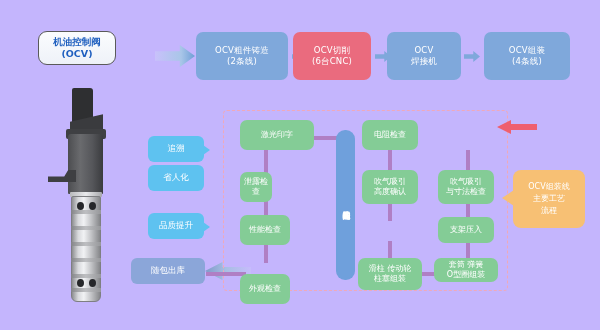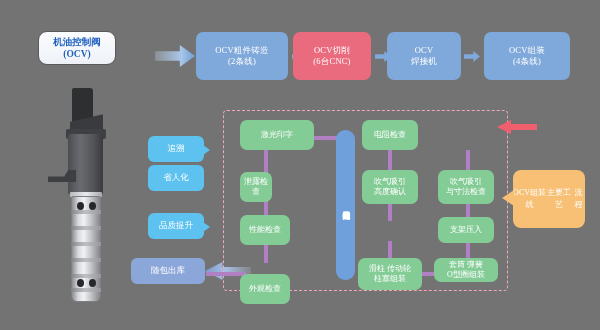--- a/index.html
+++ b/index.html
@@ -2,21 +2,21 @@
 <html><head>
 <meta charset="utf-8">
 <style>
   * { box-sizing: border-box; margin: 0; padding: 0; }
   html, body {
     width: 600px; height: 330px;
     background: #f7f7f7;
     font-family: "DejaVu Sans", "Liberation Sans", sans-serif;
     overflow: hidden;
   }
-  #stage { position: relative; width: 600px; height: 330px; background: #737373; font-family: Liberation Serif, serif; }
+  #stage { position: relative; width: 600px; height: 330px; background: #c4b5fd; }
 
   
   .title-pill {
     position: absolute; left: 38px; top: 31px; width: 78px; height: 34px;
     border: 1px solid #5a5a5a; border-radius: 9px;
     background: linear-gradient(180deg,#fbfcfe 0%,#eef2f8 100%);
     display: flex; flex-direction: column; align-items: center; justify-content: center;
     color: #1f5fbf; font-weight: bold; font-size: 9.5px; line-height: 12px;
     text-shadow: 0 0 1px rgba(255,255,255,.7);
   }
@@ -118,21 +118,21 @@
     position: absolute; left: 497px; top: 120px; width: 40px; height: 14px;
     background: #ef5f6e;
     clip-path: polygon(100% 28%, 35% 28%, 35% 0%, 0% 50%, 35% 100%, 35% 72%, 100% 72%);
   }
 
   
   .callout {
     position: absolute; left: 513px; top: 170px; width: 72px; height: 58px;
     background: #f7c074; border-radius: 8px;
     color: #ffffff; font-size: 8px; line-height: 12px; text-align: center;
-    display: flex; flex-direction: row; align-items: center; justify-content: center;
+    display: flex; flex-direction: column; align-items: center; justify-content: center;
   }
   .callout::before {
     content: ""; position: absolute; left: -11px; top: 20px;
     border-top: 8px solid transparent; border-bottom: 8px solid transparent;
     border-right: 12px solid #f7c074;
   }
 </style>
 </head>
 <body>
 

